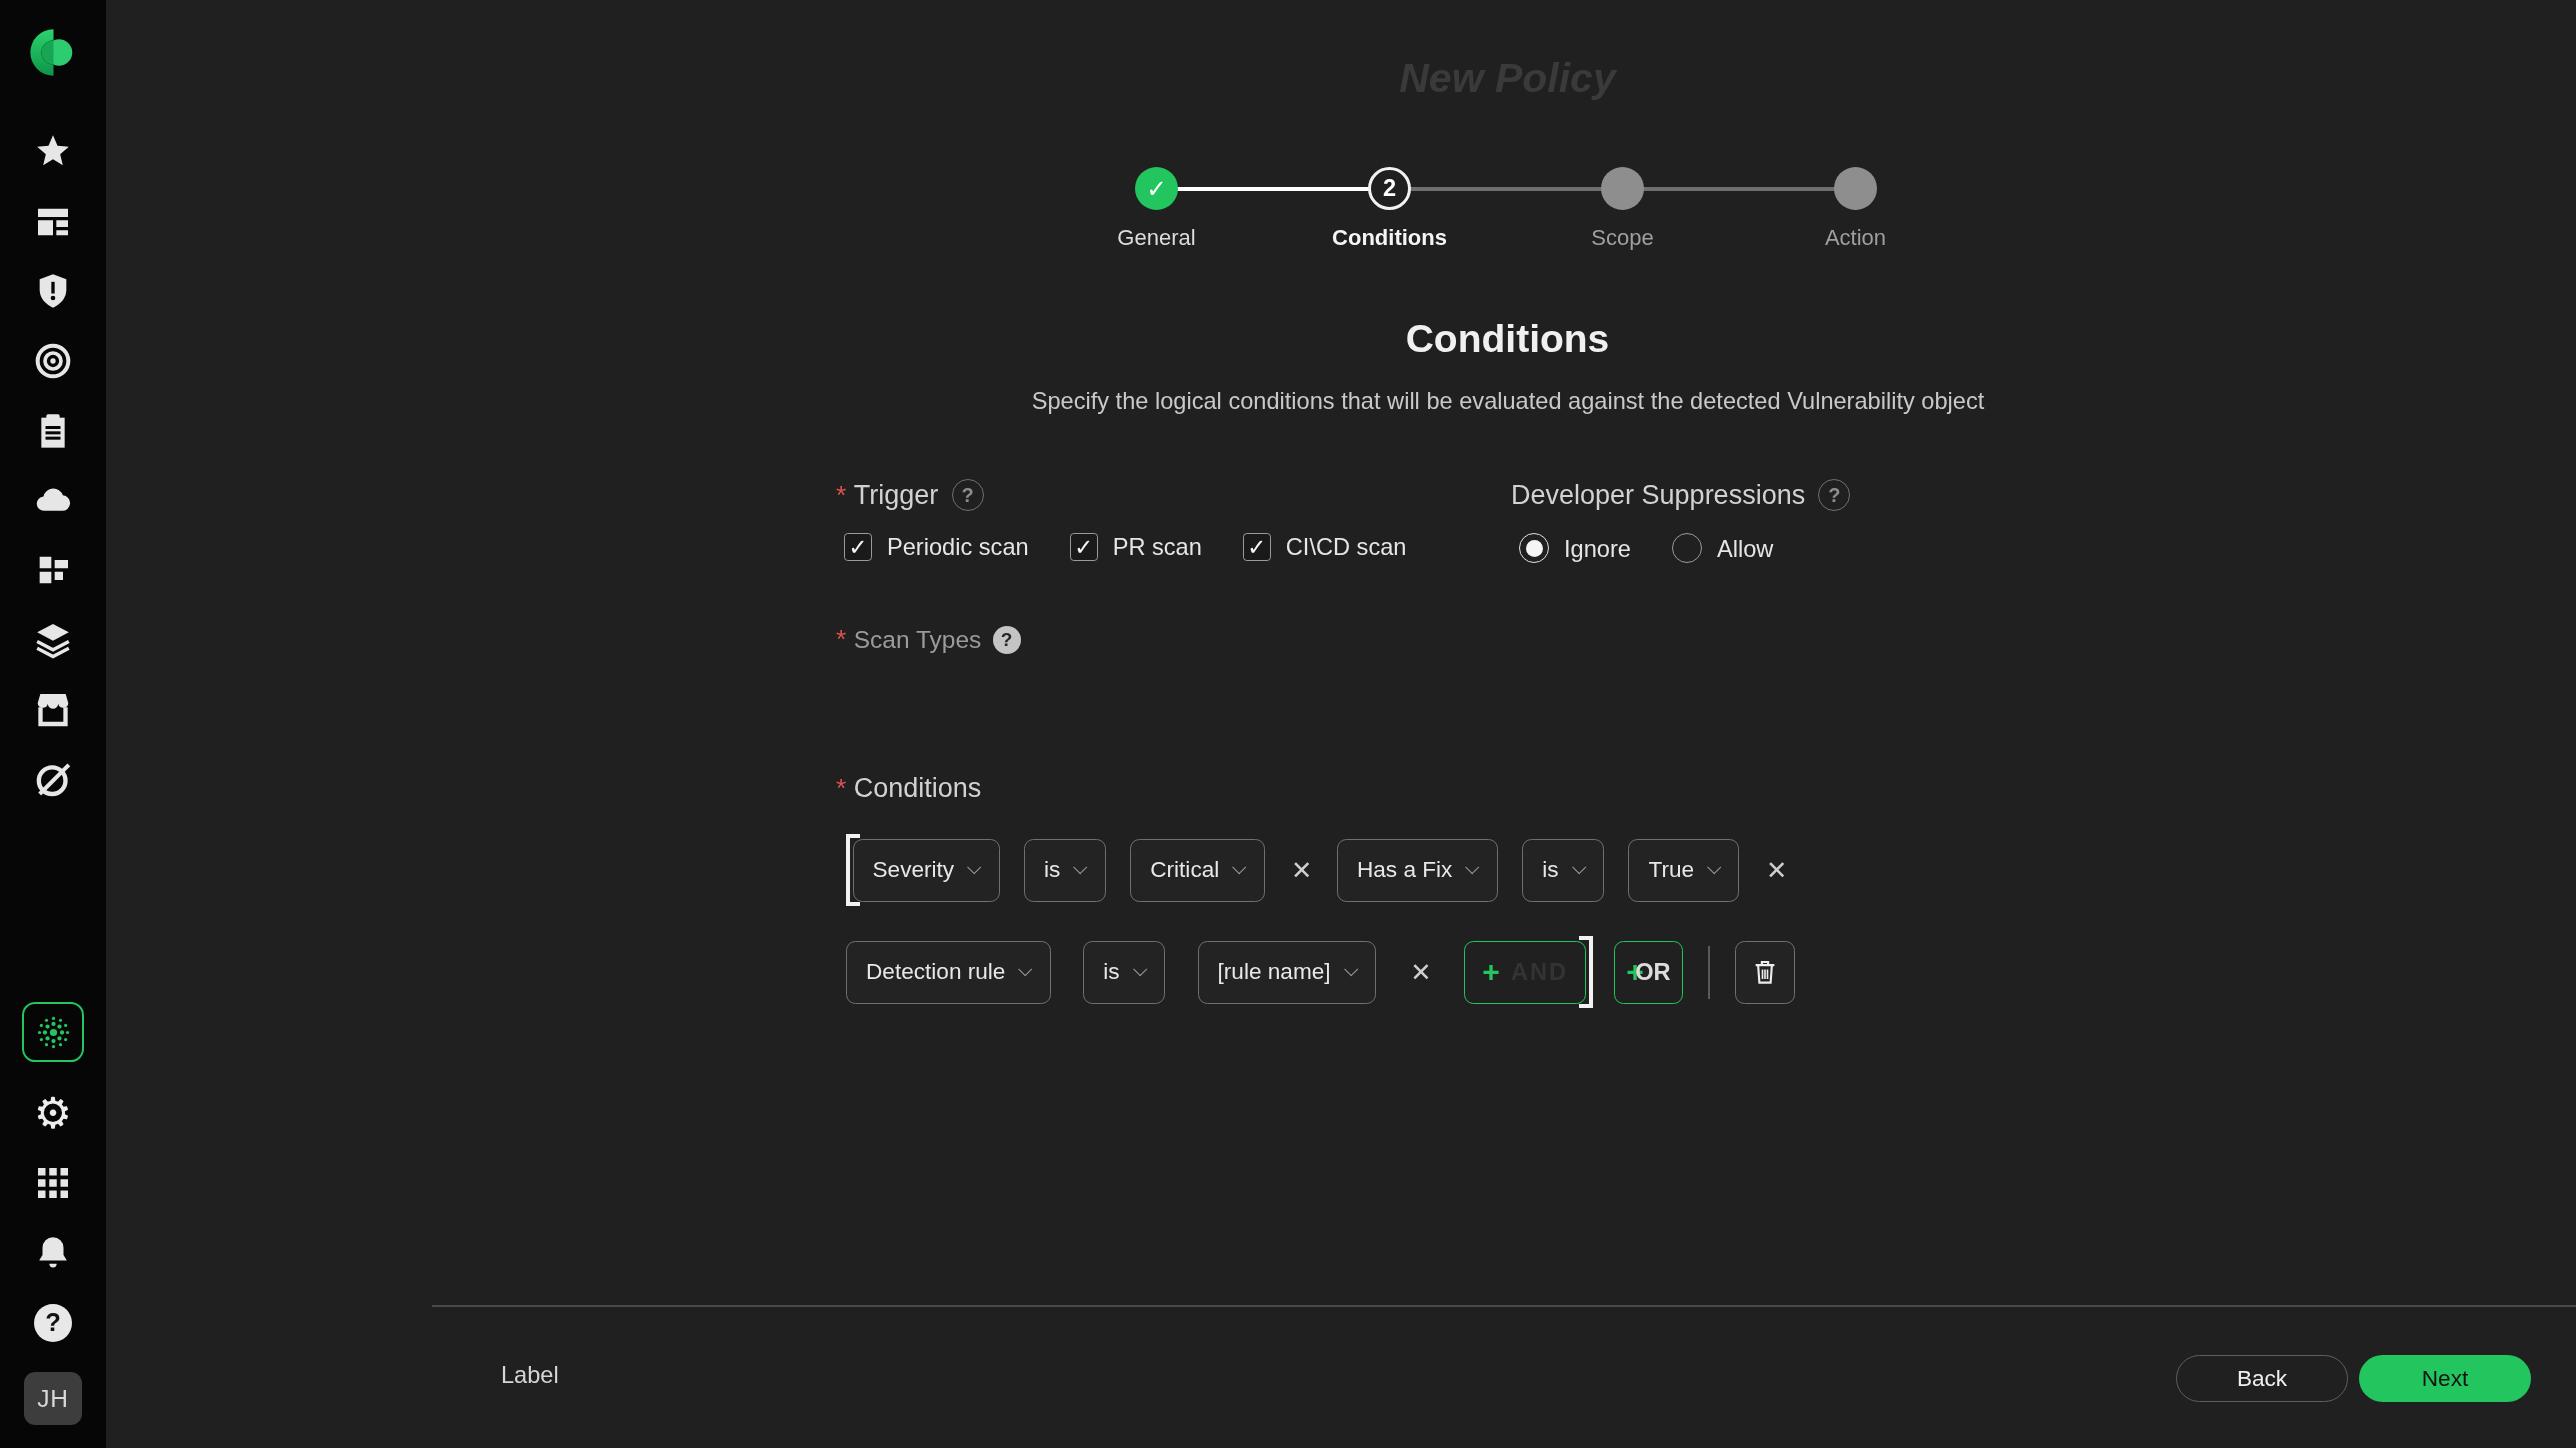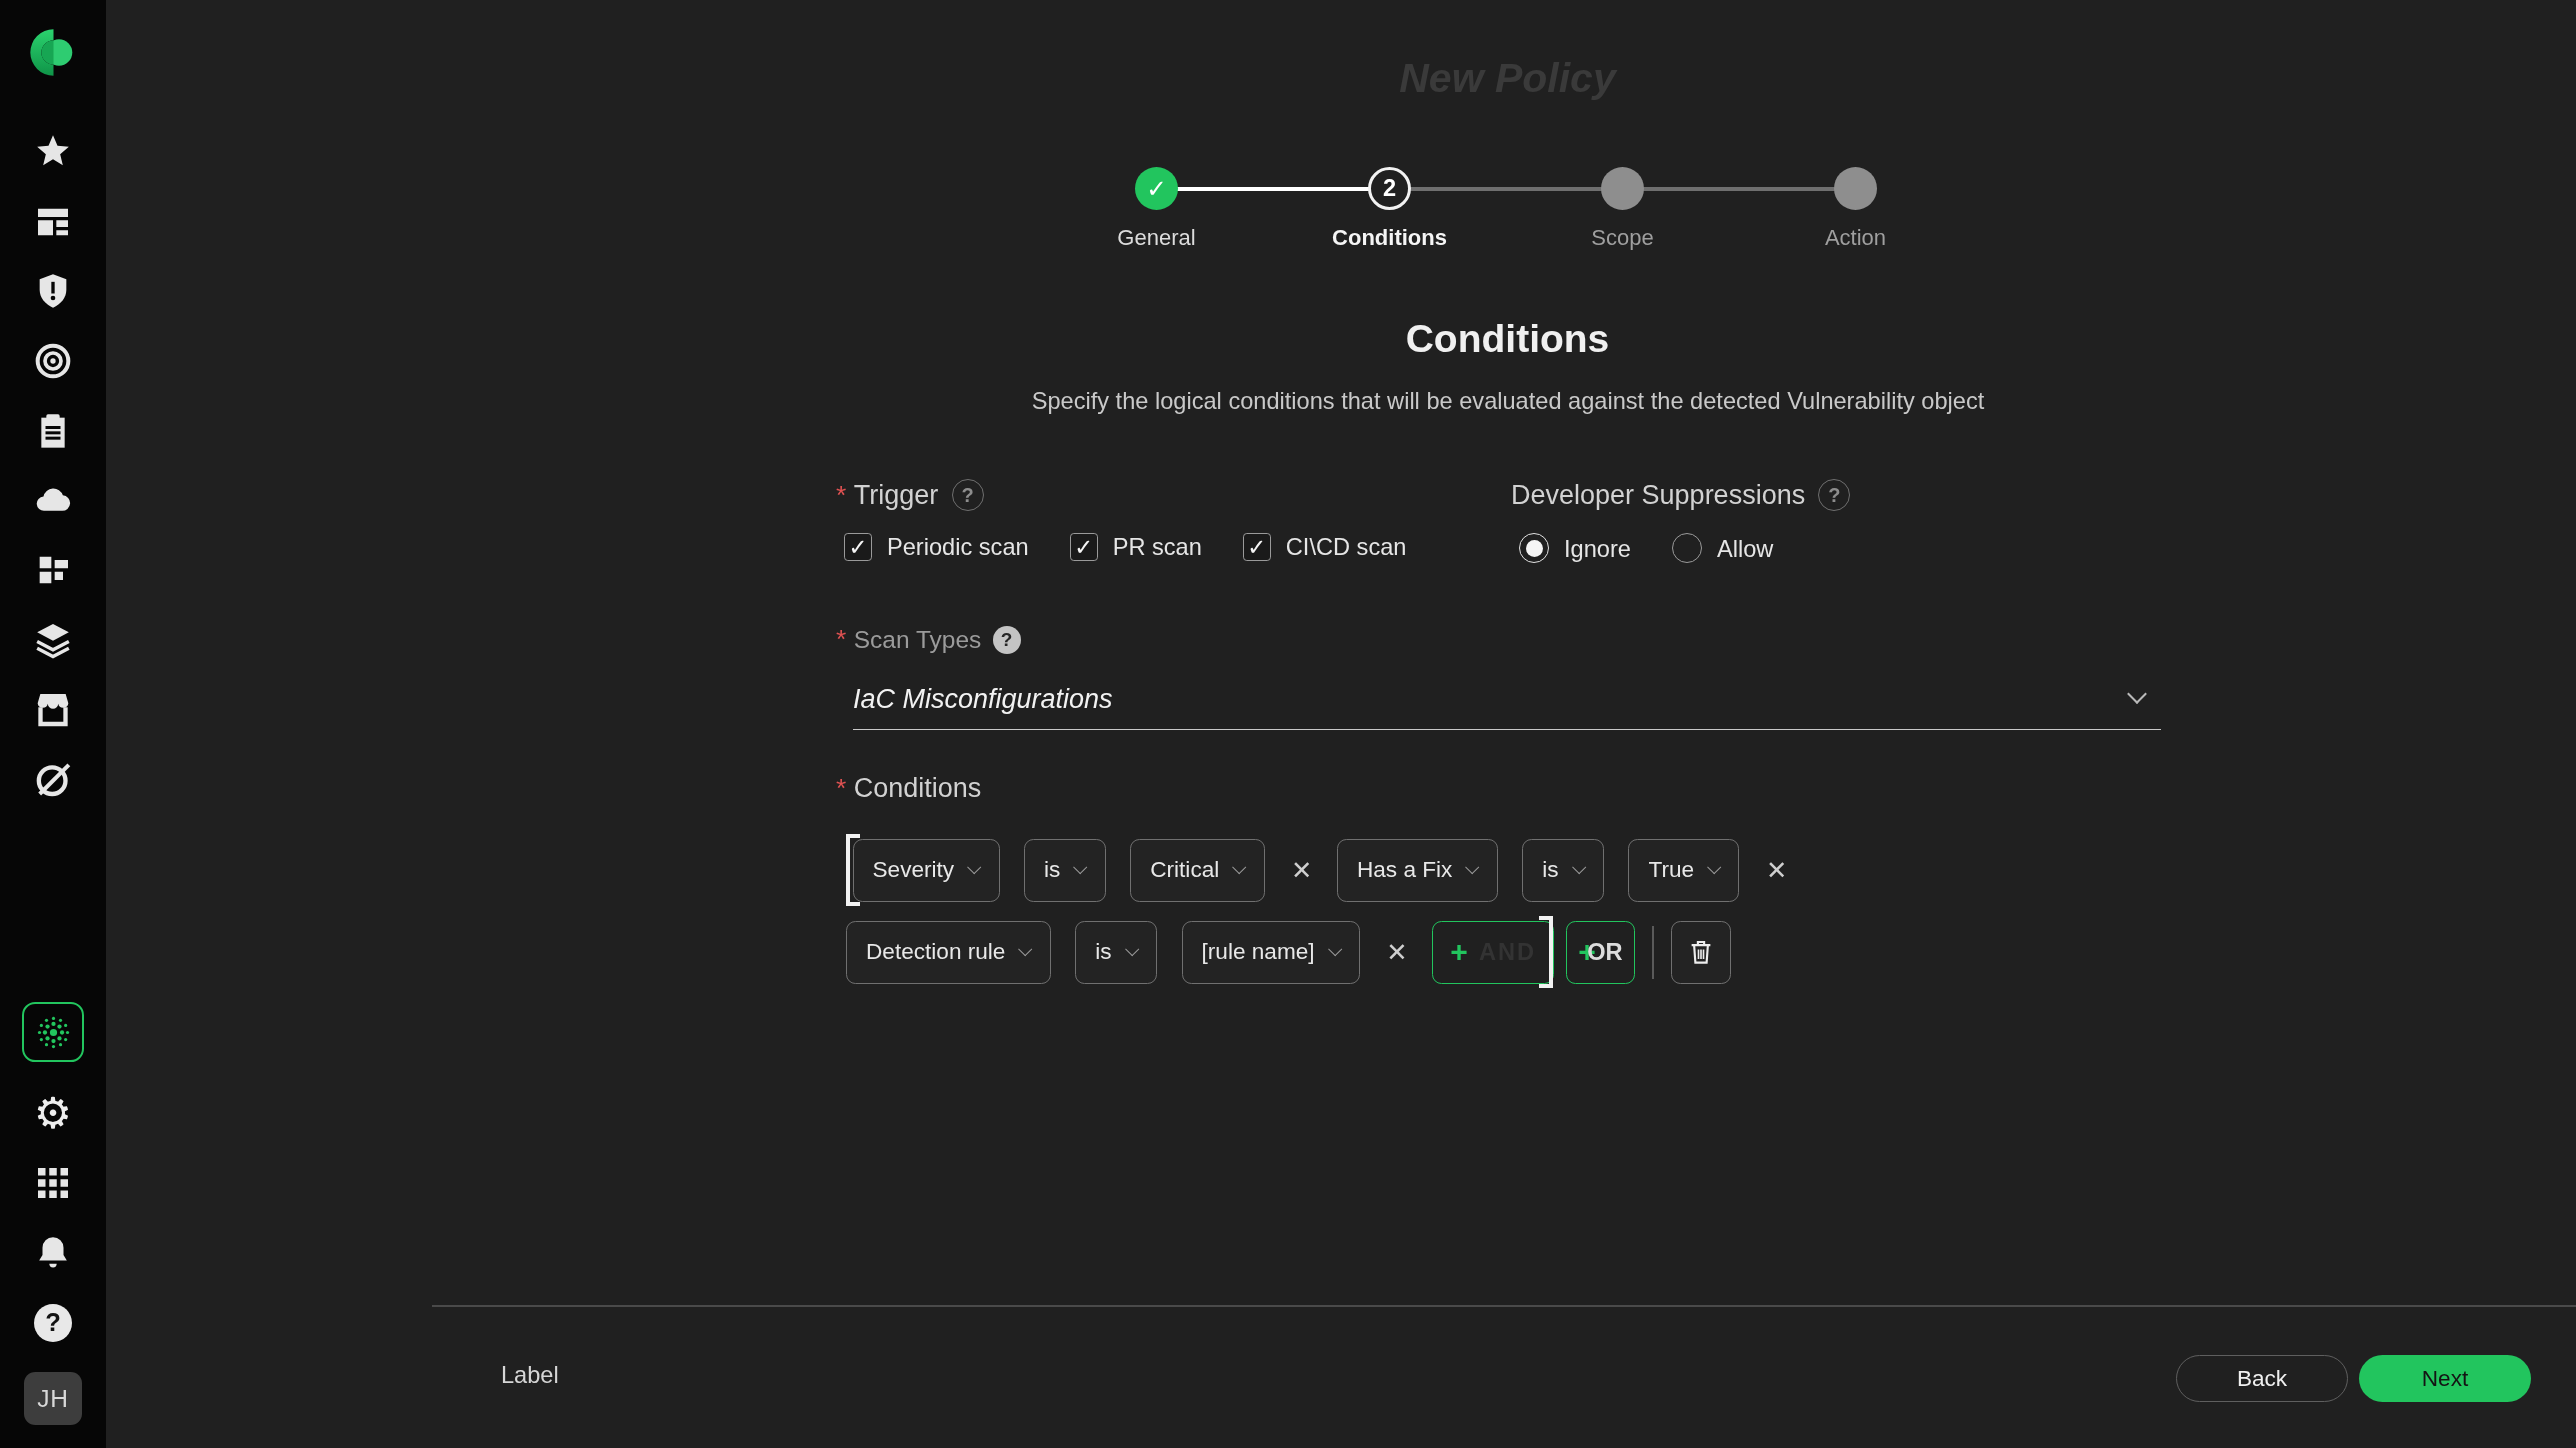--- a/index.html
+++ b/index.html
@@ -105,21 +105,21 @@
     cursor:pointer; display:flex; align-items:center;
   }
   .scan-value { font-size:27px; font-style:italic; color:#f2f2f2; }
   .chev-lg {
     position:absolute; right:17px; top:17px; width:14px; height:14px;
     border-right:2.8px solid #b9b9b9; border-bottom:2.8px solid #b9b9b9; transform:rotate(45deg);
   }
   
   .cond-label-row { position:absolute; left:836px; top:773px; display:flex; align-items:center; }
   .cond-row { position:absolute; left:846px; display:flex; align-items:center; }
-  .row1 { top:834px; } .row2 { top:916px; }
+  .row1 { top:834px; } .row2 { top:936px;gap:8px; }
   .pill {
     height:63px; display:inline-flex; align-items:center; gap:15px; padding:0 19px;
     border:1.9px solid #707070; border-radius:9.4px; background:#232323;
     font-size:22.6px; color:#e8e8e8; margin-right:24.5px; cursor:pointer; white-space:nowrap;
   }
   .chev-sm { width:10.4px; height:10.4px; border-right:1.9px solid #9a9a9a; border-bottom:1.9px solid #9a9a9a;
     transform:rotate(45deg) translate(-1.9px,-1.9px); }
   .x-btn { font-size:25.5px; color:#cfcfcf; margin:0 24.5px 0 1.9px; cursor:pointer; }
   .x-btn::after { content:"✕"; }
   .bracket-open {
@@ -337,24 +337,20 @@
     <span class="opt-label">Allow</span>
   </div>
 </div>
 
 <div class="scan-block">
   <div class="scan-label-row">
     <span class="req">*</span>
     <span>Scan Types</span>
     <span class="q-filled"></span>
   </div>
-  <div class="scan-select">
-    <span class="scan-value">IaC Misconfigurations</span>
-    <span class="chev-lg"></span>
-  </div>
 </div>
 
 <div class="cond-label-row">
   <span class="req">*</span>
   <span class="sec-label">Conditions</span>
 </div>
 
 <div class="cond-row row1">
   <span class="bracket-open"></span>
   <span class="pill">

